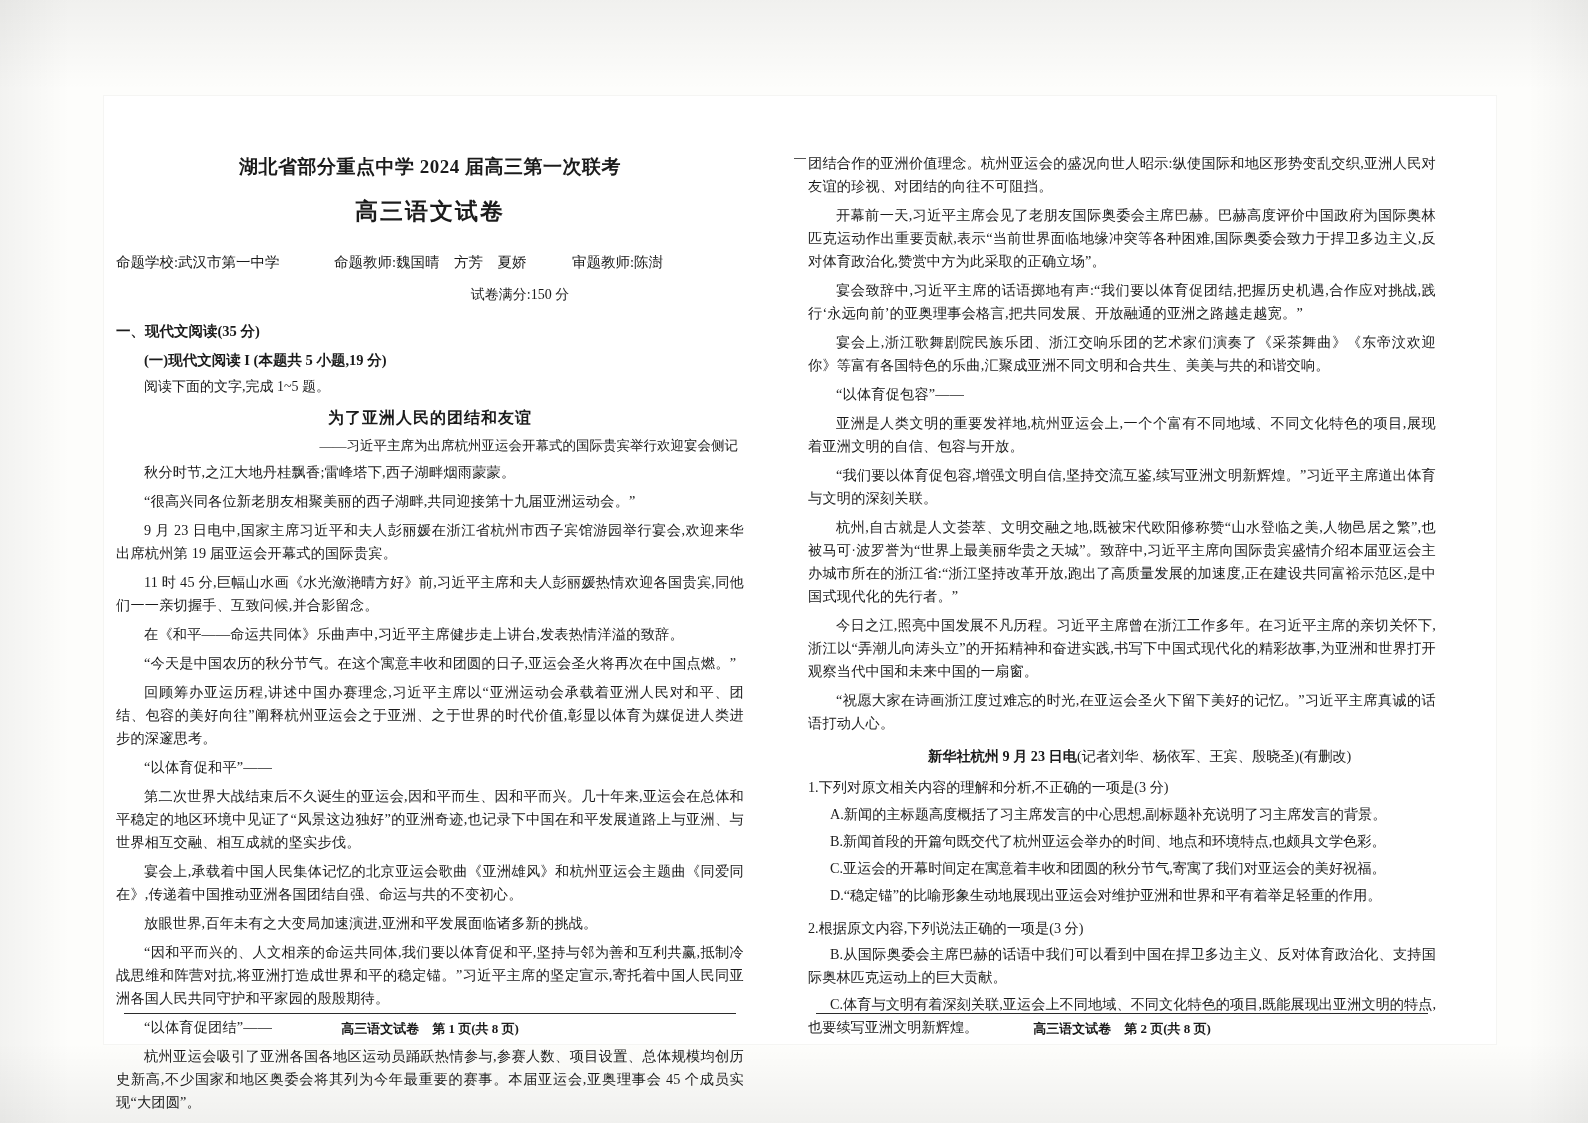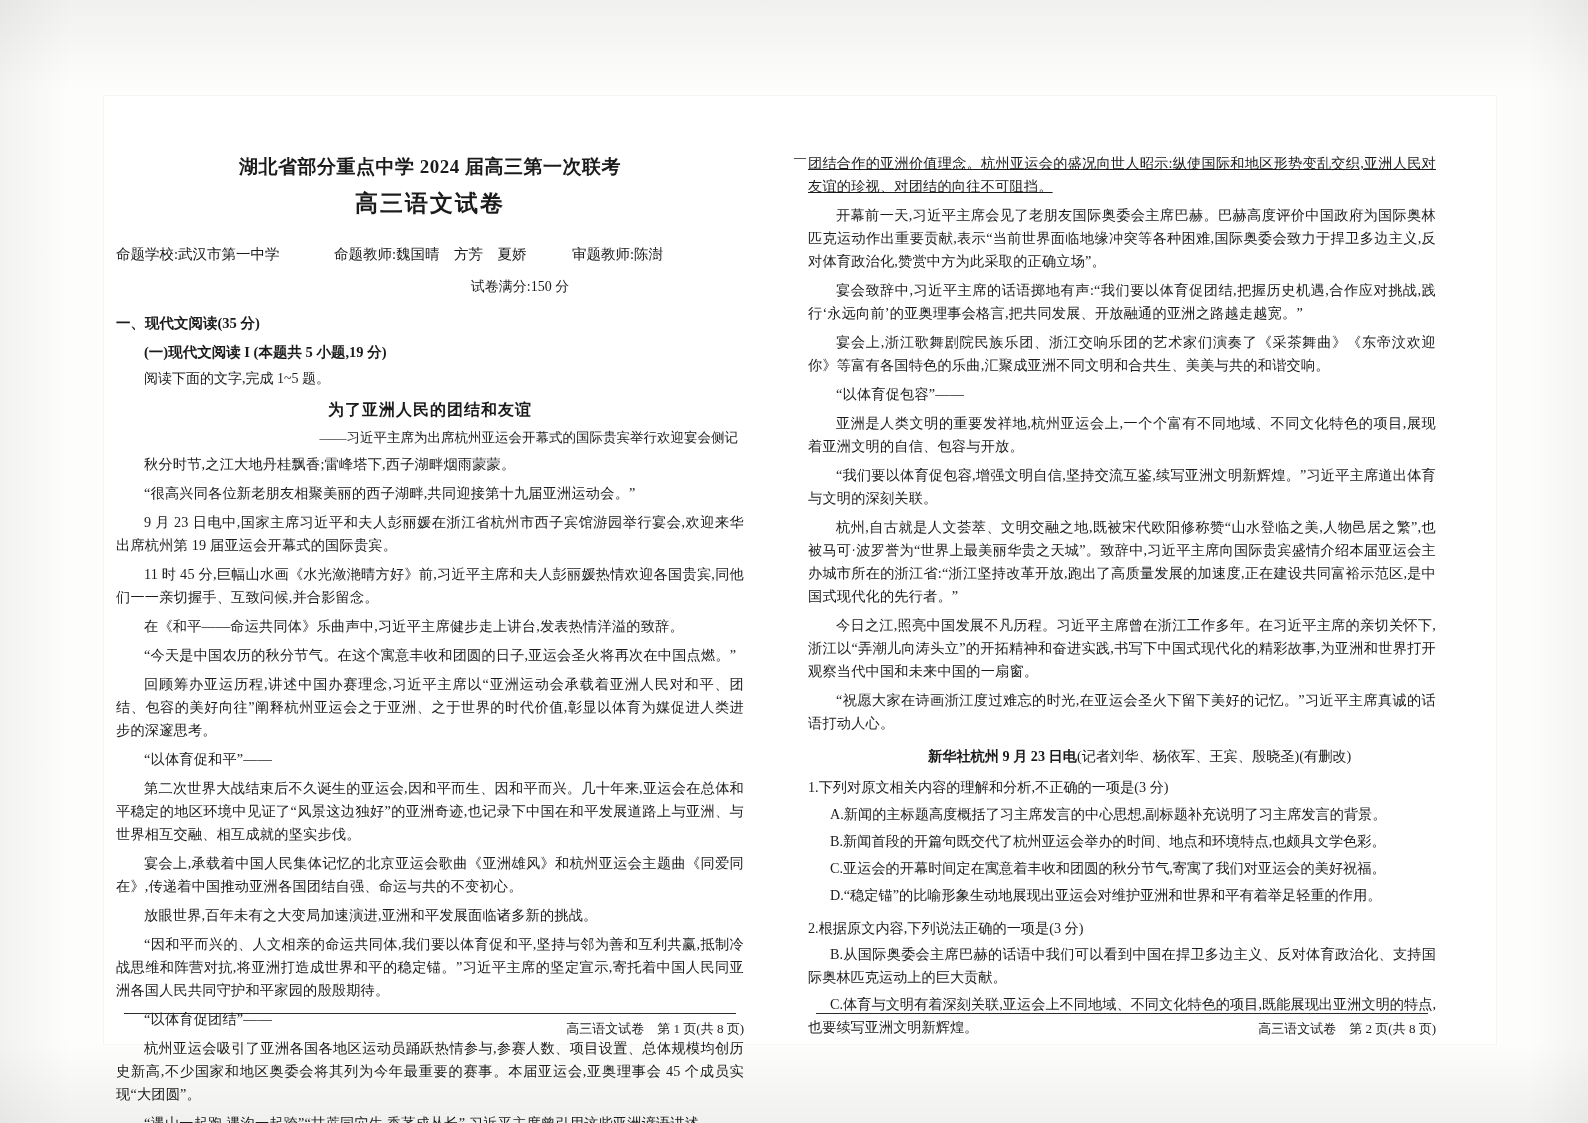--- a/index.html
+++ b/index.html
@@ -66,21 +66,21 @@
     font-weight: bold;
     font-size: 19px;
     letter-spacing: 0.5px;
     margin-top: 58px;
   }
   .doc-subtitle {
     text-align: center;
     font-weight: bold;
     font-size: 23px;
     letter-spacing: 2px;
-    margin-top: 8px;
+    margin-top: 16px;
   }
   .meta-row {
     display: flex;
     font-size: 14.5px;
     margin-top: 26px;
     white-space: nowrap;
   }
   .meta-row .m1 { width: 218px; }
   .meta-row .m2 { width: 230px; }
   .meta-row .m3 { flex: 1; text-align: left; margin-left: 8px; }
@@ -120,21 +120,21 @@
     padding-right: 6px;
   }
   p.para {
     font-size: 14.2px;
     line-height: 1.62;
     margin: 6px 0 0 0;
     text-indent: 28px;
     text-align: justify;
     letter-spacing: 0.2px;
   }
-  p.para.noindent { text-indent: 0; text-decoration: underline; }
+  p.para.noindent { text-indent: 0; }
   .source-line {
     font-size: 14.2px;
     margin-top: 12px;
     text-indent: 120px;
     font-weight: bold;
   }
   .source-line .normal { font-weight: normal; }
   p.qnum {
     font-size: 14.2px;
     line-height: 1.6;
@@ -145,23 +145,23 @@
     font-size: 14.2px;
     line-height: 1.62;
     margin: 4px 0 0 0;
     text-indent: 22px;
     text-align: justify;
   }
   .footer {
     position: absolute;
     bottom: 6px;
     width: 100%;
-    text-align: right;
+    text-align: center;
     font-size: 13px;
-    font-weight: normal;
+    font-weight: bold;
   }
   .footer-left { left: 0; }
   .footer-right { left: 0; }
   .foot-rule {
     position: absolute;
     bottom: 30px;
     left: 8px;
     width: 612px;
     height: 1px;
     background: #2b2b2b;

